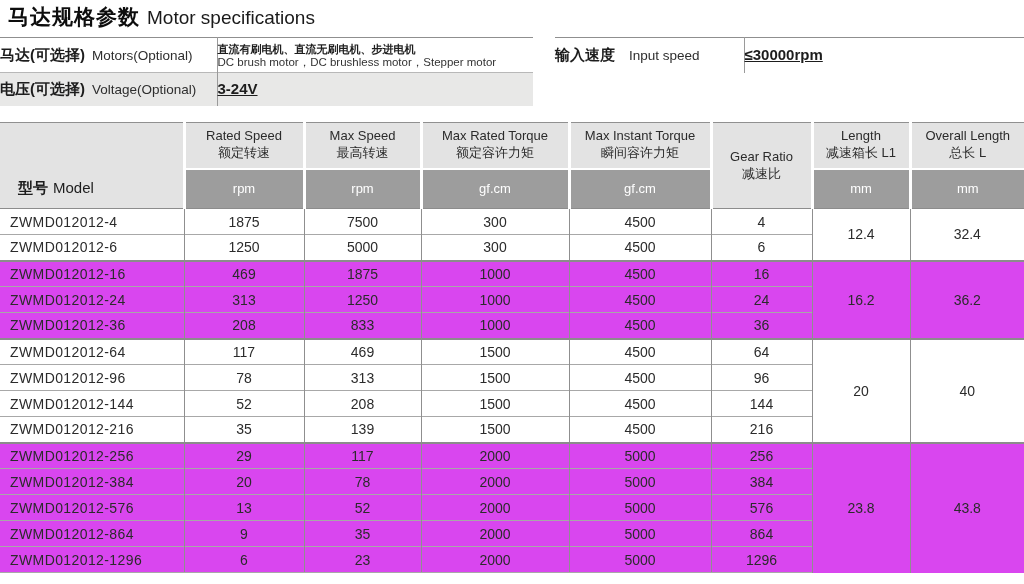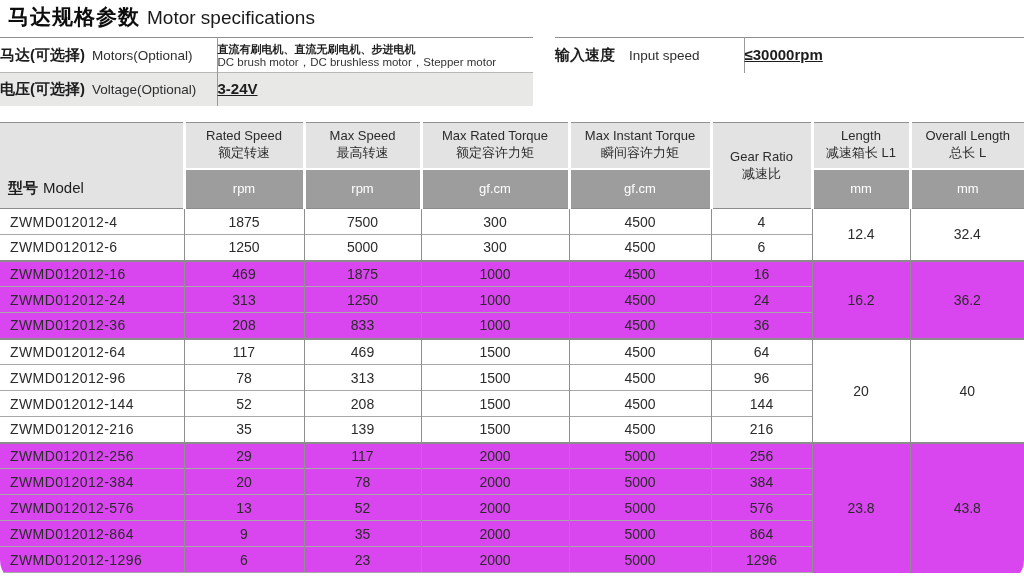--- a/index.html
+++ b/index.html
@@ -1,19 +1,19 @@
 <!DOCTYPE html>
 <html><head>
 <meta charset="utf-8">
 <style>
   * { margin:0; padding:0; box-sizing:border-box; }
   body { background:#fff; }
   .page {
     position:relative; width:1024px; height:584px; background:#ffffff;
-    font-family:"Liberation Sans","DejaVu Sans",sans-serif; color:#222; overflow:hidden;border-radius:24px;
+    font-family:"Liberation Sans","DejaVu Sans",sans-serif; color:#222; overflow:hidden;
   }
   
   .title-row { position:absolute; left:8px; top:3px; white-space:nowrap; }
   .title-zh { font-size:21px; font-weight:bold; color:#0d0d0d; letter-spacing:1px; }
   .title-en { font-size:19px; color:#1a1a1a; margin-left:7px; }
 
   
   table.info { position:absolute; top:37px; border-collapse:collapse; table-layout:fixed;
                border-top:1px solid #8f8f8f; }
   table.info-left  { left:0;   width:533px; }
@@ -30,21 +30,21 @@
   .val-zh { font-size:11px; font-weight:bold; color:#1d1d1d; line-height:1.15; display:block; padding-top:2px; }
   .val-en { font-size:11.5px; color:#333; line-height:1.1; display:block; }
   .val-en:empty { display:none; }
   .val-strong { font-size:15px; font-weight:bold; color:#1d1d1d;text-decoration:underline; }
 
   
   table.spec { position:absolute; left:0; top:122px; width:1024px;
                border-collapse:collapse; table-layout:fixed; text-align:center; }
   .spec thead th { font-weight:normal; }
   .h-model { background:#e3e3e3; text-align:left; vertical-align:bottom;
-             padding:0 0 10px 8px; border-top:1px solid #909090; }
+             padding:0 0 10px 18px; border-top:1px solid #909090; }
   .h-model .m-zh { font-size:15px; font-weight:bold; color:#1d1d1d; }
   .h-model .m-en { font-size:15px; color:#1d1d1d; margin-left:5px; }
   .h-top { background:#e3e3e3; height:46px; font-size:13px; color:#2b2b2b;
            line-height:1.3; border-left:3px solid #fff; border-top:1px solid #909090; }
   .h-gear { background:#e3e3e3; font-size:13px; color:#2b2b2b; line-height:1.3;
             border-left:3px solid #fff; border-top:1px solid #909090; }
   .h-unit { background:#9d9d9d; color:#ffffff; height:40px; font-size:13px;
             border-left:3px solid #fff; border-top:2px solid #fff; }
   .spec tbody td { height:26px; font-size:14px; color:#2b2b2b;
                    border-top:1px solid #a8a8a8; background:#ffffff; }

